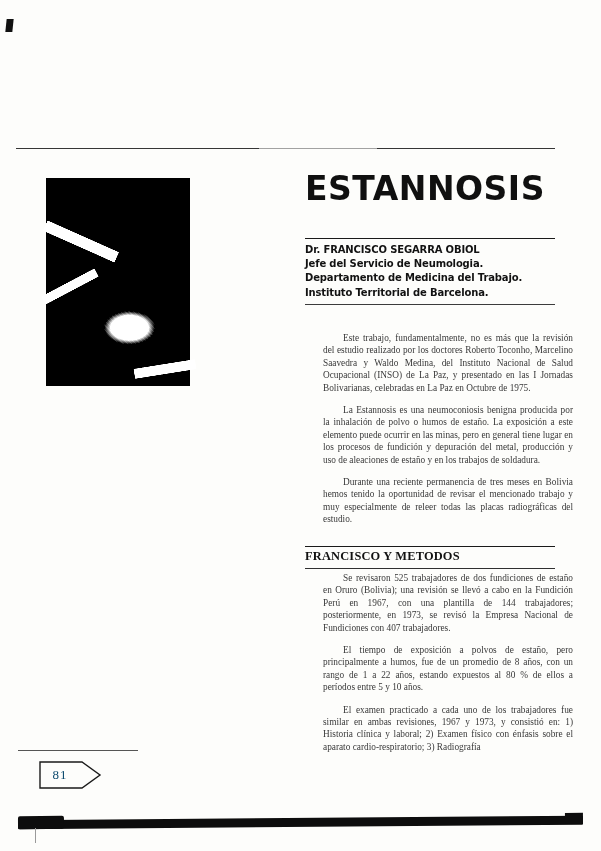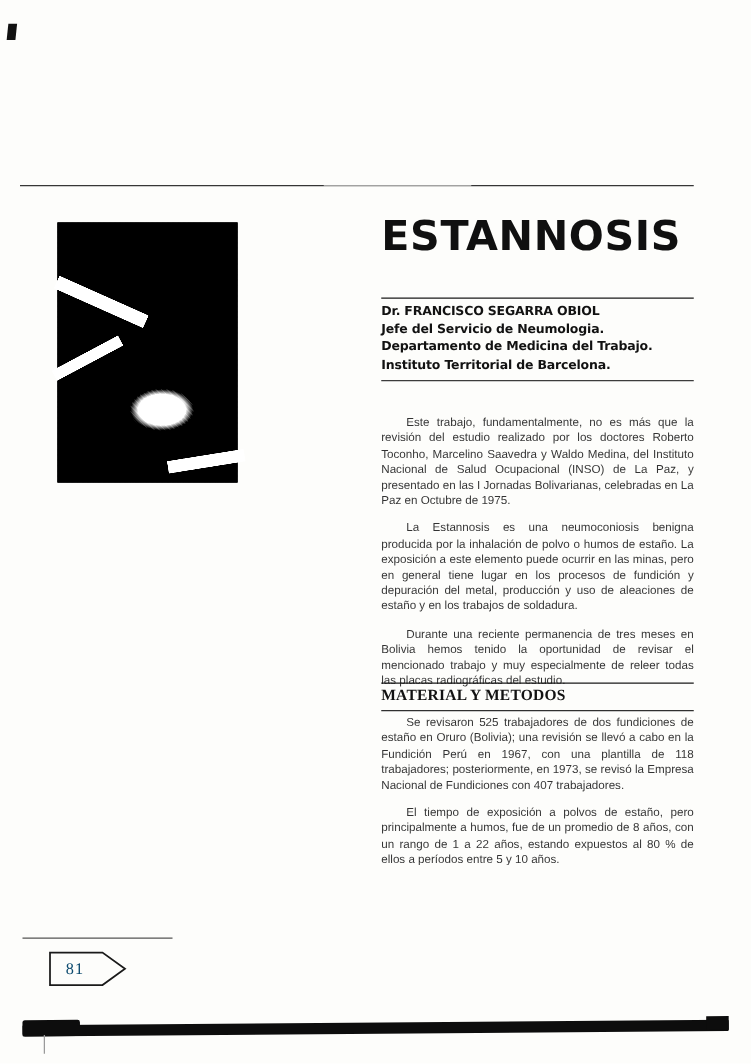--- a/index.html
+++ b/index.html
@@ -174,23 +174,23 @@
     font-family: "DejaVu Sans", sans-serif;
     font-weight: 700;
     font-size: 10px;
     line-height: 14.2px;
     color: #121212;
     letter-spacing: -0.15px;
   }
 
   .body-text {
     position: absolute;
-    left: 305px;
-    width: 250px;
-    font-family: Liberation Sans, sans-serif;
+    left: 323px;
+    width: 250px;
+    font-family: Liberation Serif, serif;
     font-size: 9.3px;
     line-height: 12.4px;
     color: #1d1d1d;
     text-align: justify;
     opacity: .9;
   }
   .body-text p {
     margin: 0 0 10px 0;
     text-indent: 20px;
   }
@@ -283,26 +283,27 @@
   </div>
   <div class="author-rule-bottom"></div>
 
   <div class="body-text" id="intro-text">
     <p>Este trabajo, fundamentalmente, no es más que la revisión del estudio realizado por los doctores Roberto Toconho, Marcelino Saavedra y Waldo Medina, del Instituto Nacional de Salud Ocupacional (INSO) de La Paz, y presentado en las I Jornadas Bolivarianas, celebradas en La Paz en Octubre de 1975.</p>
     <p>La Estannosis es una neumoconiosis benigna producida por la inhalación de polvo o humos de estaño. La exposición a este elemento puede ocurrir en las minas, pero en general tiene lugar en los procesos de fundición y depuración del metal, producción y uso de aleaciones de estaño y en los trabajos de soldadura.</p>
     <p>Durante una reciente permanencia de tres meses en Bolivia hemos tenido la oportunidad de revisar el mencionado trabajo y muy especialmente de releer todas las placas radiográficas del estudio.</p>
   </div>
 
   <div class="section-rule-top"></div>
-  <div class="section-heading">MATERIAL Y METODOS</div>
+  <div class="section-heading">FRANCISCO Y METODOS</div>
   <div class="section-rule-bottom"></div>
 
   <div class="body-text" id="methods-text">
-    <p>Se revisaron 525 trabajadores de dos fundiciones de estaño en Oruro (Bolivia); una revisión se llevó a cabo en la Fundición Perú en 1967, con una plantilla de 118 trabajadores; posteriormente, en 1973, se revisó la Empresa Nacional de Fundiciones con 407 trabajadores.</p>
+    <p>Se revisaron 525 trabajadores de dos fundiciones de estaño en Oruro (Bolivia); una revisión se llevó a cabo en la Fundición Perú en 1967, con una plantilla de 144 trabajadores; posteriormente, en 1973, se revisó la Empresa Nacional de Fundiciones con 407 trabajadores.</p>
     <p>El tiempo de exposición a polvos de estaño, pero principalmente a humos, fue de un promedio de 8 años, con un rango de 1 a 22 años, estando expuestos al 80 % de ellos a períodos entre 5 y 10 años.</p>
+    <p>El examen practicado a cada uno de los trabajadores fue similar en ambas revisiones, 1967 y 1973, y consistió en: 1) Historia clínica y laboral; 2) Examen físico con énfasis sobre el aparato cardio-respiratorio; 3) Radiografía</p>
   </div>
 
   <div class="folio-rule"></div>
   <div class="folio">
     <svg width="66" height="30" viewBox="0 0 66 30">
       <path d="M2 2 H44 L62 15 L44 28 H2 Z" fill="none" stroke="#1a1a1a" stroke-width="1.4"></path>
     </svg>
     <div class="folio-num">81</div>
   </div>
 

